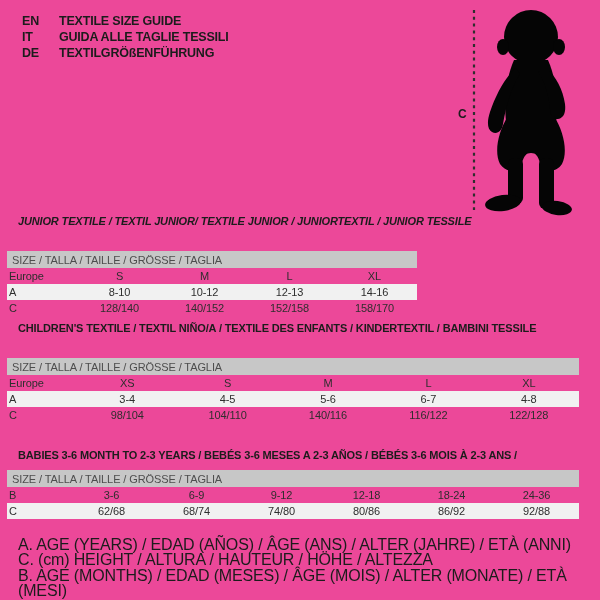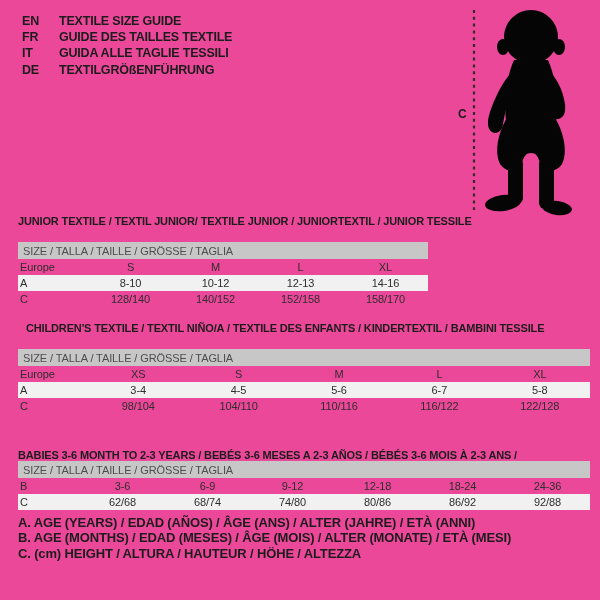--- a/index.html
+++ b/index.html
@@ -11,48 +11,44 @@
   .langs{position:absolute;left:22px;top:13px;}
   .lang-row{display:flex;line-height:16.2px;font-size:12.5px;font-weight:700;letter-spacing:-0.2px;}
   .lang-row .code{width:37px;flex:0 0 37px;}
   
   .fig-svg{position:absolute;left:470px;top:6px;}
   .clabel{position:absolute;left:458px;top:107px;font-size:12px;font-weight:700;}
   
   .sec-title{position:absolute;left:18px;font-size:11px;font-weight:700;letter-spacing:-0.15px;white-space:nowrap;}
   .sec-title.two-line{line-height:15.5px;white-space:normal;width:560px;}
   
-  .tbl{position:absolute;left:18px;}
+  .tbl{position:absolute;left:7px;margin-top:9px;}
   .sizebar{height:17px;display:flex;align-items:center;padding-left:5px;box-sizing:border-box;
     font-size:11px;letter-spacing:-0.1px;}
   .tblrow{display:flex;align-items:center;height:16px;font-size:11px;letter-spacing:-0.1px;justify-content:flex-end;}
   .tblrow .lbl{padding-left:2px;box-sizing:border-box;}
   .tblrow .cell{flex:1;text-align:center;}
   .t1{width:410px;} .t1 .lbl{flex:0 0 70px;}
   .t2{width:572px;} .t2 .lbl{flex:0 0 70px;}
   .t3{width:572px;} .t3 .lbl{flex:0 0 62px;}
   
-  .notes{position:absolute;left:18px;top:515px;font-size:13px;font-weight:700;line-height:15.3px;letter-spacing:-0.15px;}
-  .pos-title1{top:215px;} .pos-tbl1{top:242px;}
-  .pos-title2{top:322px;margin-left:8px;} .pos-tbl2{top:349px;}
+  .notes{position:absolute;left:18px;top:537px;font-size:16px;font-weight:400;line-height:15.3px;letter-spacing:-0.15px;}
+  .pos-title1{top:215px;font-style:italic;} .pos-tbl1{top:242px;}
+  .pos-title2{top:322px;} .pos-tbl2{top:349px;}
   .pos-title3{top:448px;} .pos-tbl3{top:461px;}
 </style>
 </head>
 <body>
 
 <div class="page">
 
   <div class="langs">
     <div class="lang-row">
       <span class="code">EN</span>
       <span>TEXTILE SIZE GUIDE</span>
-    </div>
-    <div class="lang-row">
-      <span class="code">FR</span>
-      <span>GUIDE DES TAILLES TEXTILE</span>
     </div>
     <div class="lang-row">
       <span class="code">IT</span>
       <span>GUIDA ALLE TAGLIE TESSILI</span>
     </div>
     <div class="lang-row">
       <span class="code">DE</span>
       <span>TEXTILGRÖßENFÜHRUNG</span>
     </div>
   </div>
@@ -115,27 +111,27 @@
       <span class="cell">M</span>
       <span class="cell">L</span>
       <span class="cell">XL</span>
     </div>
     <div class="tblrow" style="color:#2e2e2e;background:#f1f1f1;">
       <span class="lbl">A</span>
       <span class="cell">3-4</span>
       <span class="cell">4-5</span>
       <span class="cell">5-6</span>
       <span class="cell">6-7</span>
-      <span class="cell">5-8</span>
+      <span class="cell">4-8</span>
     </div>
     <div class="tblrow" style="color:#2e2e2e;">
       <span class="lbl">C</span>
       <span class="cell">98/104</span>
       <span class="cell">104/110</span>
-      <span class="cell">110/116</span>
+      <span class="cell">140/116</span>
       <span class="cell">116/122</span>
       <span class="cell">122/128</span>
     </div>
   </div>
 
   <div class="sec-title two-line pos-title3">
     <div>BABIES 3-6 MONTH TO 2-3 YEARS / BEBÉS 3-6 MESES A 2-3 AÑOS / BÉBÉS 3-6 MOIS À 2-3 ANS /</div>
   </div>
   <div class="tbl t3 pos-tbl3">
     <div class="sizebar" style="background:#c7c7c7;color:#4d4d4d;">
@@ -156,17 +152,17 @@
       <span class="cell">68/74</span>
       <span class="cell">74/80</span>
       <span class="cell">80/86</span>
       <span class="cell">86/92</span>
       <span class="cell">92/88</span>
     </div>
   </div>
 
   <div class="notes">
     <div>A. AGE (YEARS) / EDAD (AÑOS) / ÂGE (ANS) / ALTER (JAHRE) / ETÀ (ANNI)</div>
+    <div>C. (cm) HEIGHT / ALTURA / HAUTEUR / HÖHE / ALTEZZA</div>
     <div>B. AGE (MONTHS) / EDAD (MESES) / ÂGE (MOIS) / ALTER (MONATE) / ETÀ (MESI)</div>
-    <div>C. (cm) HEIGHT / ALTURA / HAUTEUR / HÖHE / ALTEZZA</div>
   </div>
 
 </div>
 
 </body></html>

